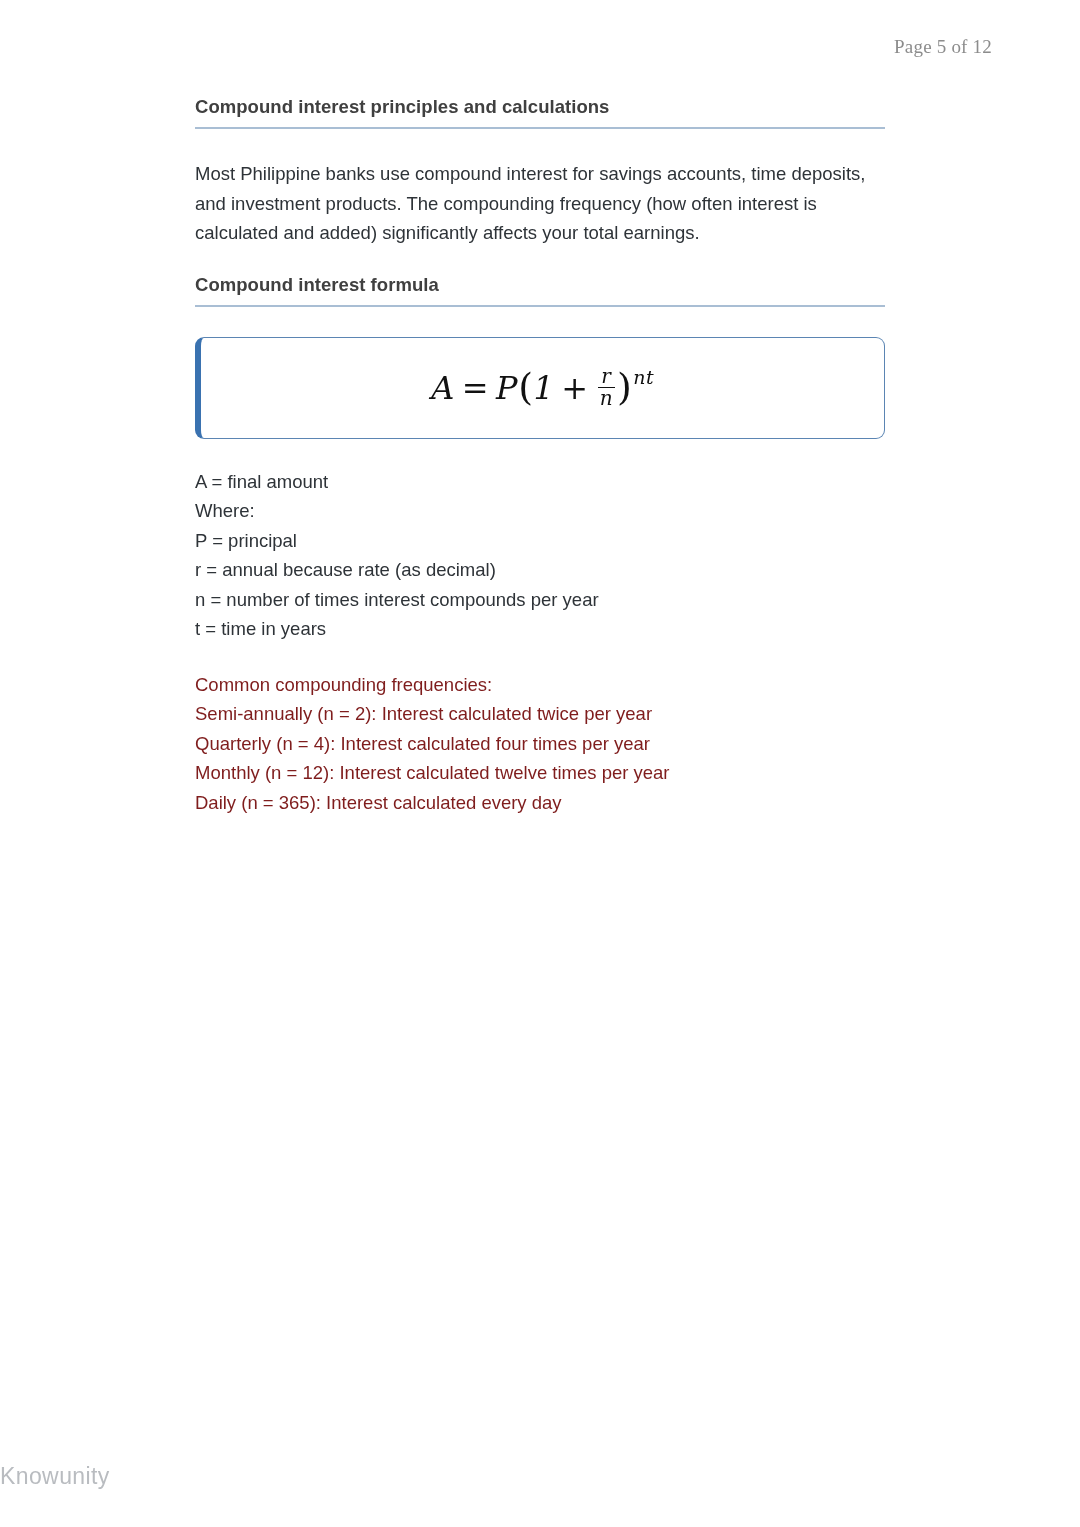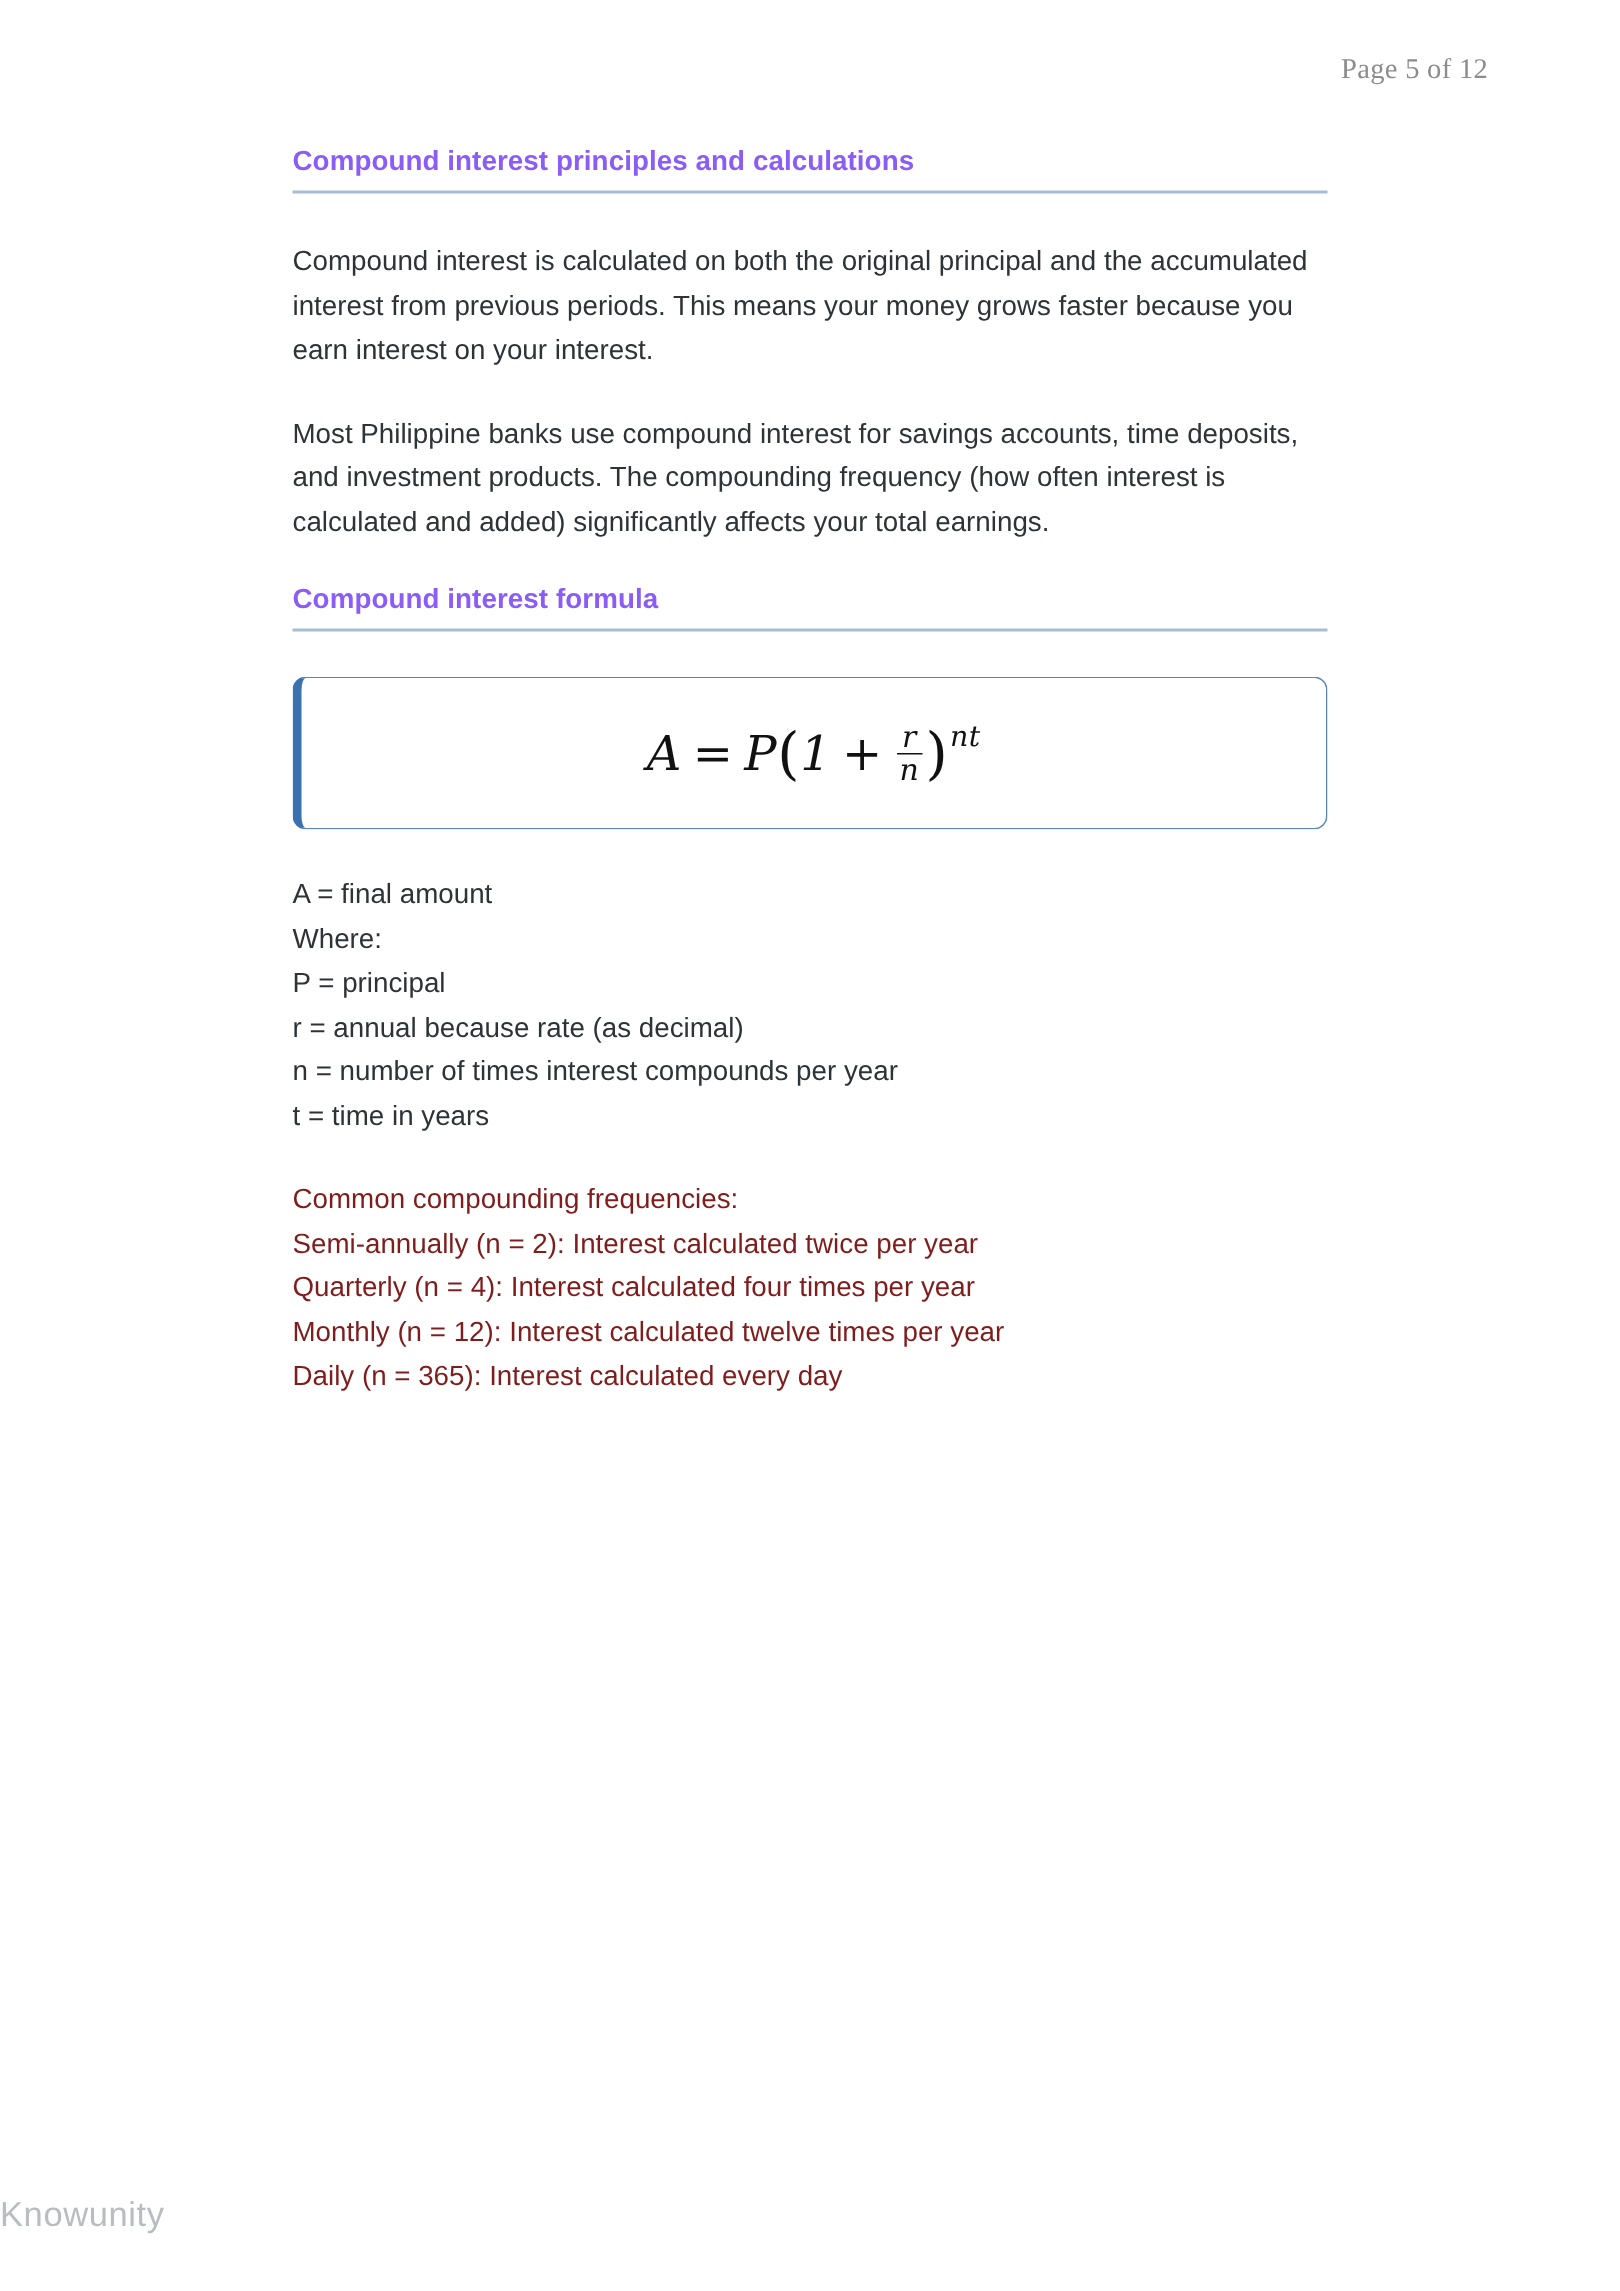--- a/index.html
+++ b/index.html
@@ -40,21 +40,21 @@
     position: absolute;
     top: 96px;
     left: 195px;
     width: 690px;
   }
 
   
   .section-heading {
     font-size: 18.5px;
     font-weight: bold;
-    color: #8b5cf6;
+    color: #404040;
     letter-spacing: 0.05px;
     margin: 0;
     padding-bottom: 9px;
   }
   .heading-rule {
     height: 0;
     border: 0;
     border-top: 2px solid #a9bed4;
     margin: 0 0 30px 0;
     width: 100%;
@@ -171,21 +171,20 @@
 
 <div class="page">
 
   <div class="page-number">Page 5 of 12</div>
 
   <div class="content">
 
     <h2 class="section-heading">Compound interest principles and calculations</h2>
     <hr class="heading-rule">
 
-    <p class="para">Compound interest is calculated on both the original principal and the accumulated interest from previous periods. This means your money grows faster because you earn interest on your interest.</p>
 
     <p class="para">Most Philippine banks use compound interest for savings accounts, time deposits, and investment products. The compounding frequency (how often interest is calculated and added) significantly affects your total earnings.</p>
 
     <h3 class="section-heading heading-block-2">Compound interest formula</h3>
     <hr class="heading-rule">
 
     <div class="formula-box">
       <span class="math">
         <span>A</span>
         <span class="op">=</span>

